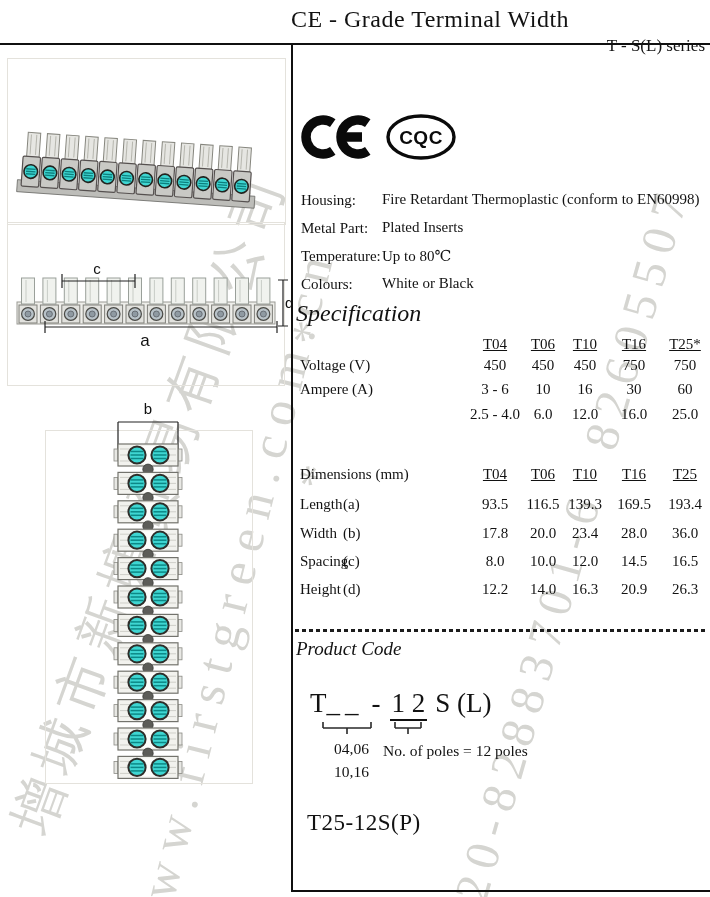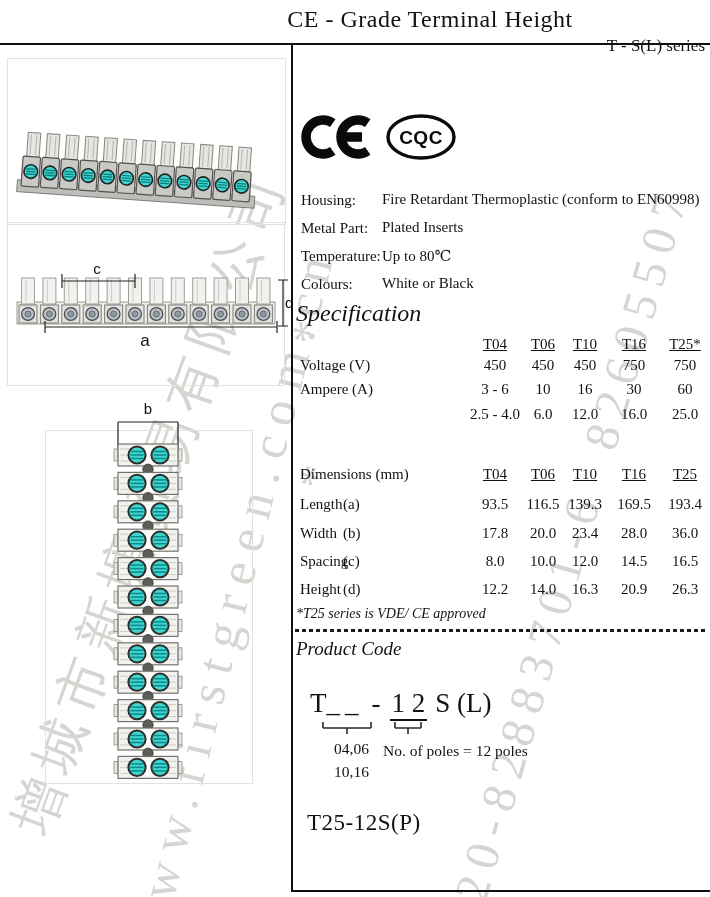--- a/index.html
+++ b/index.html
@@ -34,21 +34,21 @@
 </style>
 </head>
 <body>
 
 <div class="wm" style="left:30px;top:795px;font-size:54px;letter-spacing:10px;transform:rotate(-70deg);">增城市新塘贸易有限公司</div>
 <div class="wm" style="left:145px;top:915px;font-size:50px;letter-spacing:12px;transform:rotate(-76deg);">www.firstgreen.com.cn</div>
 <div class="wm" style="left:460px;top:905px;font-size:48px;letter-spacing:10px;transform:rotate(-74deg);">020-82883701-6  82605507</div>
 <div class="wm" style="left:305px;top:318px;font-size:46px;transform:rotate(-75deg);">*</div>
 <div class="wm" style="left:312px;top:462px;font-size:46px;transform:rotate(-75deg);">*</div>
 
-<div class="ct title" style="left:150px;top:6px;width:560px;">CE - Grade Terminal Height</div>
+<div class="ct title" style="left:150px;top:6px;width:560px;">CE - Grade Terminal Width</div>
 <div class="rule" style="left:0;top:43px;width:710px;height:2px;"></div>
 <div class="rule" style="left:291px;top:45px;width:2px;height:847px;"></div>
 <div class="rule" style="left:291px;top:890px;width:419px;height:2px;"></div>
 
 <div class="box" style="left:7px;top:58px;width:277px;height:165px;"></div>
 <svg id="svg-photo" class="ct" style="left:7px;top:58px;" width="277" height="165" viewBox="0 0 277 165">
     <g transform="translate(16,100) rotate(4)">
       <rect x="-4" y="22" width="238" height="12" fill="#bdbdb9" stroke="#6a6a66" stroke-width="0.8"></rect>
       <rect x="3.5" y="-26" width="12.5" height="26" fill="#e6e6e2" stroke="#86867e" stroke-width="1"></rect>
       <line x1="6.8" y1="-24" x2="6.8" y2="-4" stroke="#b5b5ad" stroke-width="1"></line>
@@ -514,21 +514,20 @@
         <span class="lab">Height</span>
         <span class="par">(d)</span>
         <span class="val" style="left: 172px;">12.2</span>
         <span class="val" style="left: 220px;">14.0</span>
         <span class="val" style="left: 262px;">16.3</span>
         <span class="val" style="left: 311px;">20.9</span>
         <span class="val" style="left: 362px;">26.3</span>
       </div>
     </div>
 
-  <div class="note" style="position:absolute;left:3px;top:606px;">*T25 series is VDE/ CE approved</div>
 
   <div class="hsec" style="position:absolute;left:3px;top:638px;font-size:19px;">Product Code</div>
 
   <div class="codeline" style="position:absolute;left:17px;top:688px;">
     <span>T</span><span class="blank">__</span><span class="sep">-</span><span class="pu">1 2</span><span class="suf">S (L)</span>
   </div>
 
   <svg style="position:absolute;left:29px;top:721px;" width="52" height="14" viewBox="0 0 52 14">
     <path d="M1,1 V7 M1,7 H49 M49,7 V1 M25,7 V13" fill="none" stroke="#2a2a2a" stroke-width="1.6"></path>
   </svg>

